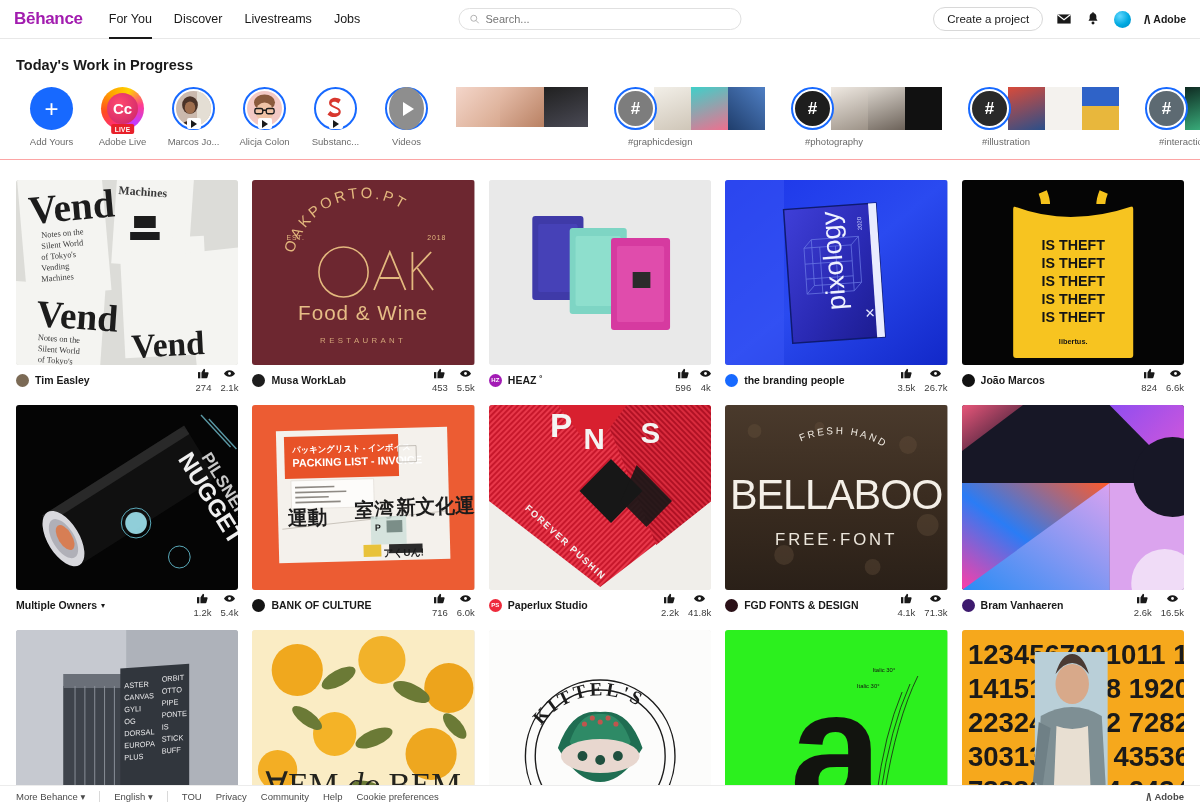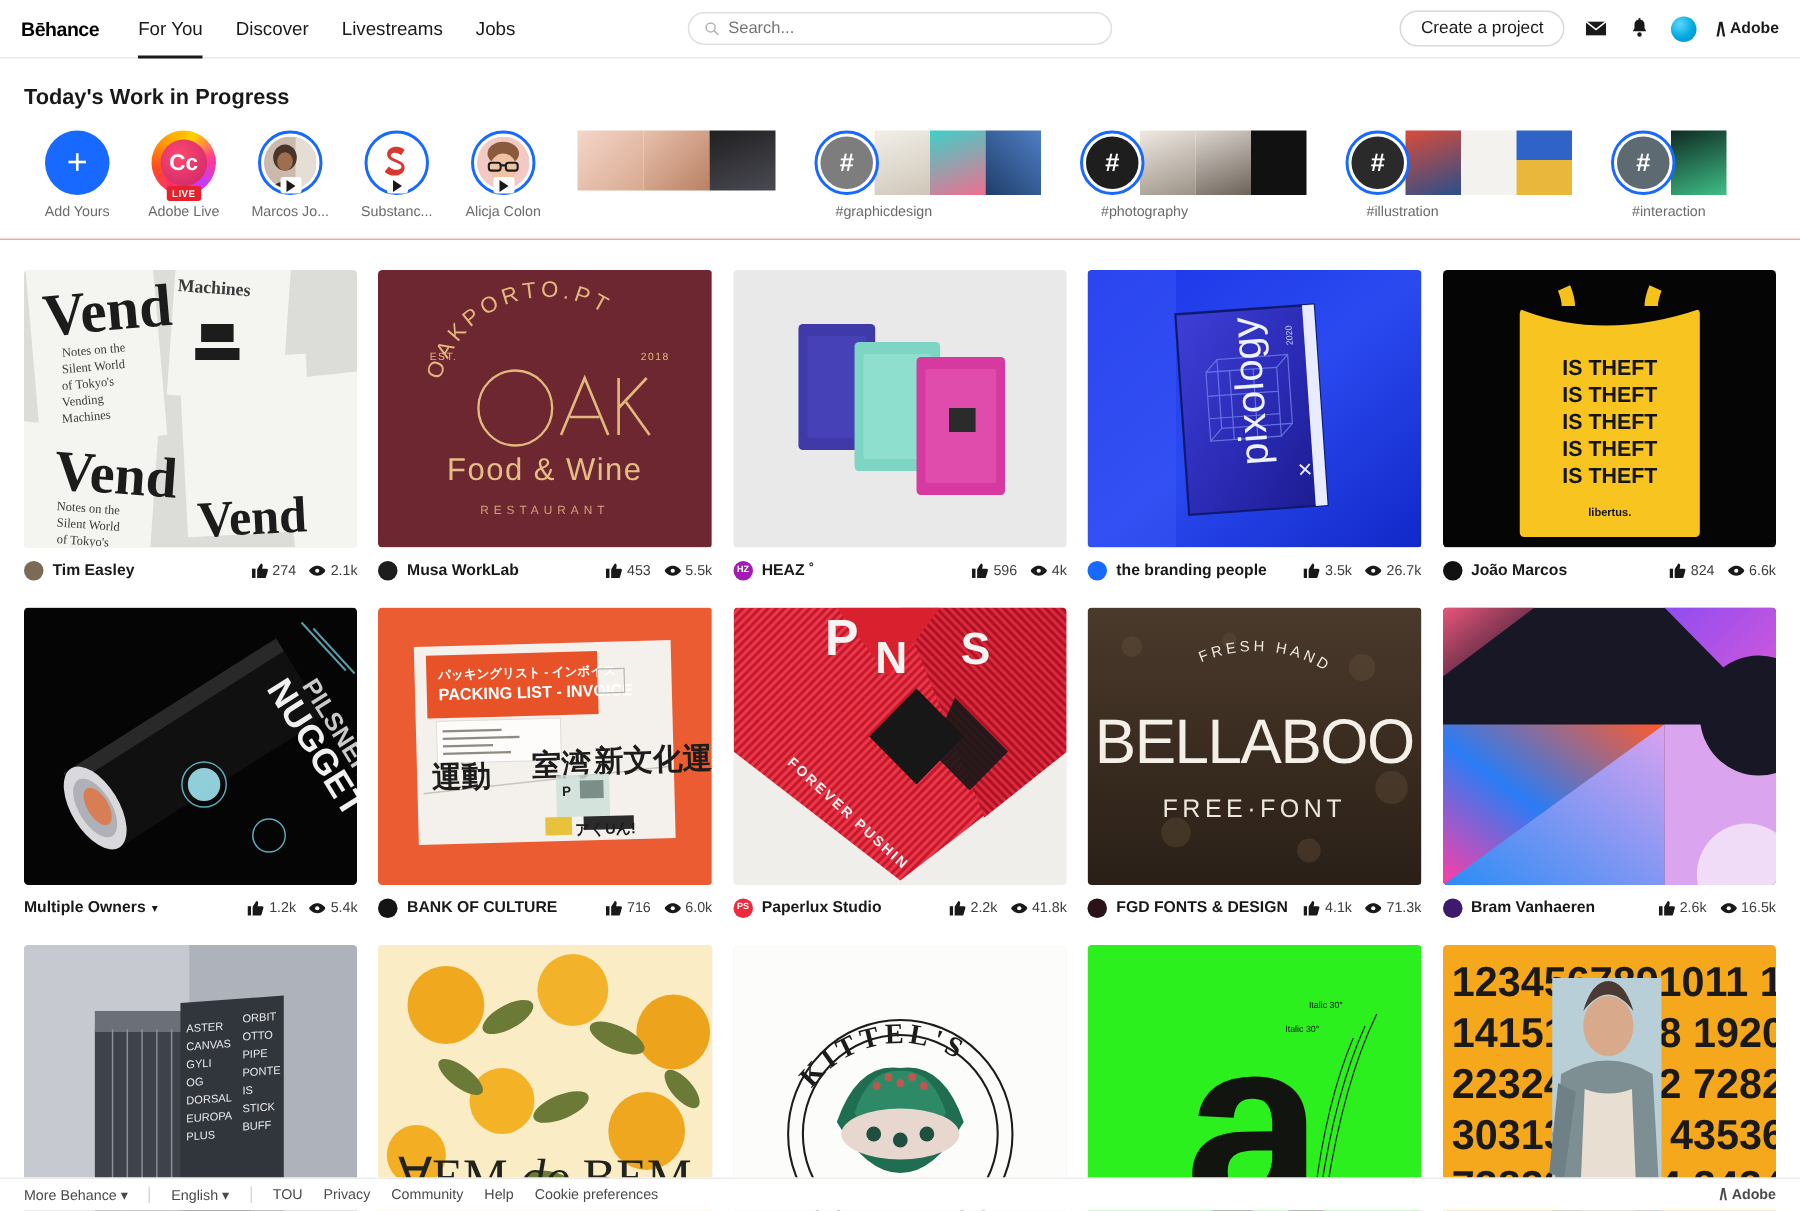--- a/index.html
+++ b/index.html
@@ -13,22 +13,22 @@
   
   .header {
     height: 39px;
     display: flex; align-items: center;
     padding: 0 14px;
     border-bottom: 1px solid #e8e8e8;
     position: relative;
     background: #fff;
   }
   .logo {
-    font-size: 13px; font-weight: bold; letter-spacing: -0.3px;
-    color: #000000; margin-right: 26px; white-space: nowrap;
+    font-size: 17px; font-weight: bold; letter-spacing: -0.3px;
+    color: #a21caf; margin-right: 26px; white-space: nowrap;
   }
   .nav { display: flex; align-items: center; height: 39px; justify-content: flex-end; }
   .nav-item {
     font-size: 12.5px; color: #191919; margin-right: 22px;
     height: 39px; display: flex; align-items: center;
     position: relative; cursor: pointer; white-space: nowrap;
   }
   .nav-item.active::after {
     content: ""; position: absolute; left: 0; right: 0; bottom: 0;
     height: 2px; background: #191919;
@@ -167,21 +167,21 @@
   }
   .owner-av {
     width: 13px; height: 13px; border-radius: 50%; flex: 0 0 auto;
     margin-right: 6px; overflow: hidden;
     display: flex; align-items: center; justify-content: center;
     font-size: 6px; font-weight: bold; color: #fff;
   }
   .owner-name { font-weight: bold; font-size: 10.5px; white-space: nowrap; overflow: hidden; text-overflow: ellipsis; }
   .owner-name.plain { font-weight: bold; }
   .stats { margin-left: auto; display: flex; align-items: center; gap: 9px; flex: 0 0 auto; }
-  .stat { display: flex; align-items: center; gap: 3px; font-size: 9.5px; color: #3d3d3d; }
+  .stat { display: flex; align-items: center; gap: 3px; font-size: 9.5px; color: #3d3d3d; flex-direction: column; }
   .stat svg { width: 11px; height: 11px; }
   .caret { font-size: 8px; margin-left: 4px; color: #191919; }
 
   
   .footer {
     position: absolute; left: 0; bottom: 0; width: 1200px; height: 22px;
     background: #fff; border-top: 1px solid #ececec;
     display: flex; align-items: center; padding: 0 16px;
     font-size: 9.5px; color: #4a4a4a; gap: 0;
   }
@@ -266,34 +266,20 @@
               <ellipse cx="16" cy="16" rx="9" ry="10" fill="#4a3328"></ellipse>
               <ellipse cx="16" cy="19" rx="6" ry="7" fill="#9e6e4e"></ellipse>
               <path d="M4 40 q12-12 24 0z" fill="#3a2a20"></path>
             </svg>
         </div>
         <div class="play-badge">
             <span class="t"></span>
           </div>
       </div>
       <div class="story-label">Marcos Jo...</div>
-    </div>
-
-    <div class="story">
-      <div class="ring">
-        <div class="ring-inner" style="background:#fff">
-          <svg viewBox="0 0 40 40">
-              <path d="M26 10c-3-2.6-8-3-11-.8-3.4 2.4-3 7 .6 8.8l6.4 3c2.4 1.1 2 3.6-.4 4.2-2.6.7-5.6-.3-7.6-2.4l-3.2 4c3.2 3.2 9 4 12.6 1.6 3.8-2.5 3.4-7.6-.6-9.4l-6-2.8c-2-1-1.8-3 .4-3.6 2-.6 4.6.2 6.2 1.6z" fill="#d8372e"></path>
-            </svg>
-        </div>
-        <div class="play-badge">
-            <span class="t"></span>
-          </div>
-      </div>
-      <div class="story-label">Substanc...</div>
     </div>
 
     <div class="story">
       <div class="ring">
         <div class="ring-inner">
           <svg viewBox="0 0 40 40" preserveAspectRatio="none">
               <rect width="40" height="40" fill="#f3c9c4"></rect>
               <ellipse cx="20" cy="13" rx="12" ry="9" fill="#8a5a3c"></ellipse>
               <ellipse cx="20" cy="24" rx="10" ry="11" fill="#f0c3a5"></ellipse>
               <rect x="9" y="20" width="9" height="6" rx="2" fill="none" stroke="#1d1d1d" stroke-width="1.6"></rect>
@@ -301,20 +287,42 @@
               <line x1="18" y1="22" x2="22" y2="22" stroke="#1d1d1d" stroke-width="1.6"></line>
             </svg>
         </div>
         <div class="play-badge">
             <span class="t"></span>
           </div>
       </div>
       <div class="story-label">Alicja Colon</div>
     </div>
 
+    <div class="story">
+      <div class="ring">
+        <div class="ring-inner" style="background:#fff">
+          <svg viewBox="0 0 40 40">
+              <path d="M26 10c-3-2.6-8-3-11-.8-3.4 2.4-3 7 .6 8.8l6.4 3c2.4 1.1 2 3.6-.4 4.2-2.6.7-5.6-.3-7.6-2.4l-3.2 4c3.2 3.2 9 4 12.6 1.6 3.8-2.5 3.4-7.6-.6-9.4l-6-2.8c-2-1-1.8-3 .4-3.6 2-.6 4.6.2 6.2 1.6z" fill="#d8372e"></path>
+            </svg>
+        </div>
+        <div class="play-badge">
+            <span class="t"></span>
+          </div>
+      </div>
+      <div class="story-label">Substanc...</div>
+    </div>
+
+    <div class="story">
+      <div class="ring">
+        <div class="video-circle">
+            <span class="t"></span>
+          </div>
+      </div>
+      <div class="story-label">Videos</div>
+    </div>
 
     <div class="hash-block" style="margin-left:14px">
       <div class="plain-thumbs">
         <div class="th" style="background:linear-gradient(135deg,#f4d6ca,#d8a98f)"></div>
         <div class="th" style="background:linear-gradient(135deg,#e8c0ad,#b98163)"></div>
         <div class="th" style="background:linear-gradient(160deg,#202020,#4a4a55)"></div>
       </div>
       <div class="hash-label"></div>
     </div>
 

